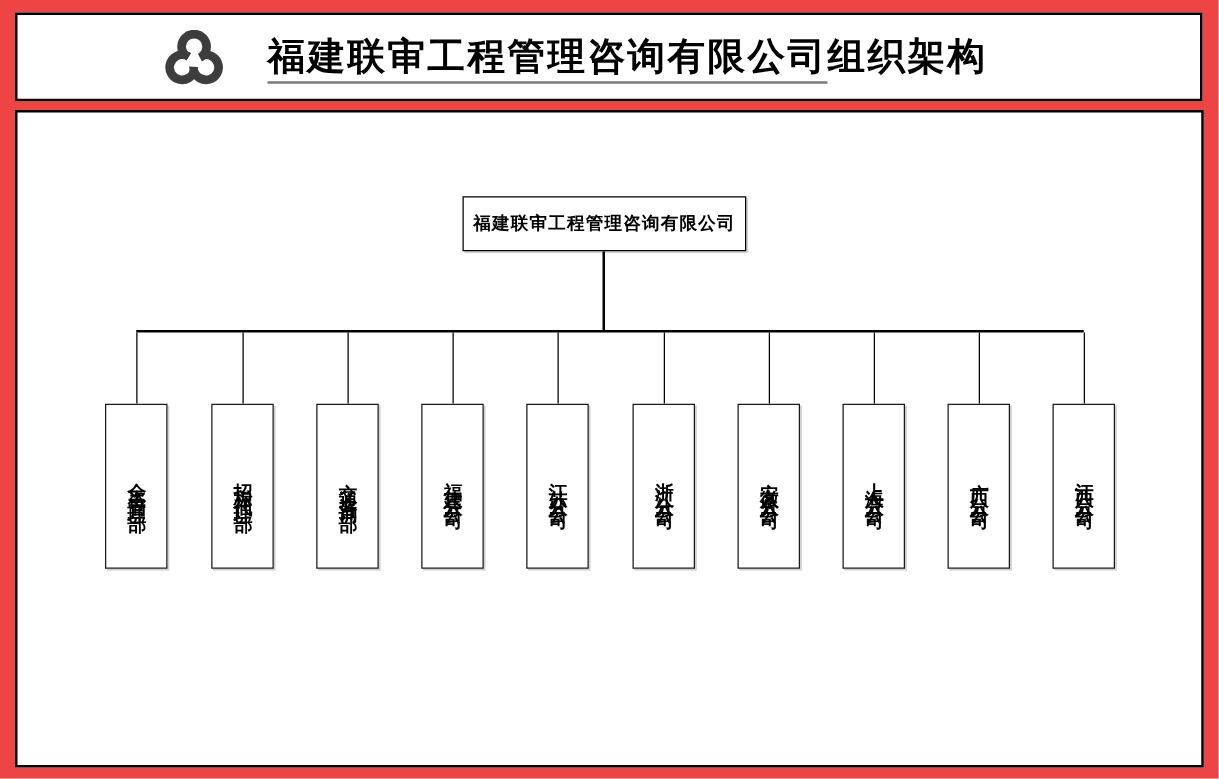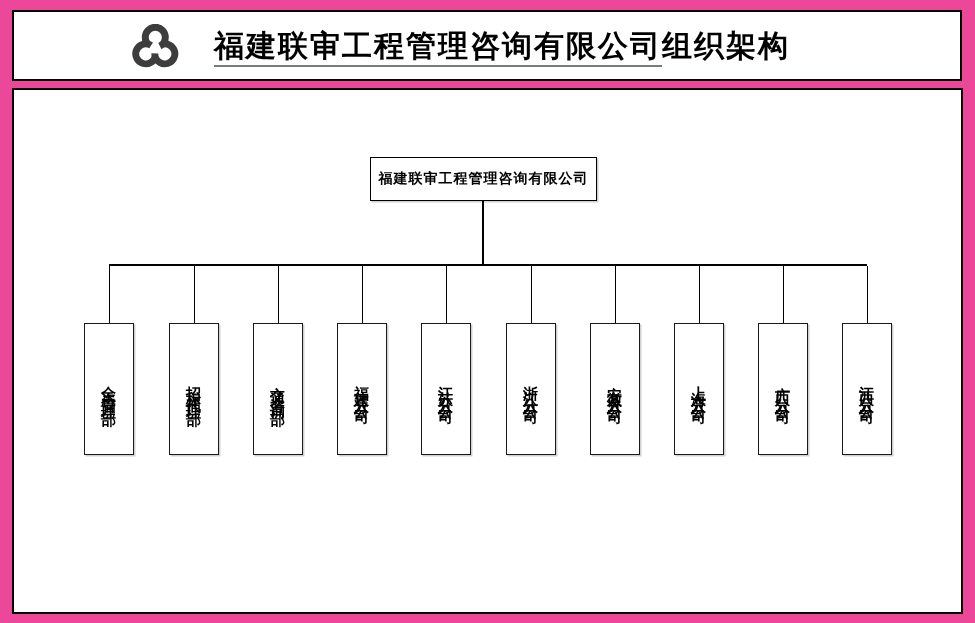--- a/index.html
+++ b/index.html
@@ -1,21 +1,21 @@
 <!DOCTYPE html>
 <html><head>
 <meta charset="utf-8">
 <style>
   * { margin: 0; padding: 0; box-sizing: border-box; }
   html, body { background: #ffffff; }
   .page {
     position: relative;
     width: 975px;
     height: 623px;
-    background: #ec4899;
+    background: #ef4444;
     font-family: "Liberation Sans", "DejaVu Sans", sans-serif;
     color: #000000;
     overflow: hidden;
   }
 
   
   .header-box {
     position: absolute;
     left: 12px; top: 10px;
     width: 950px; height: 71px;

